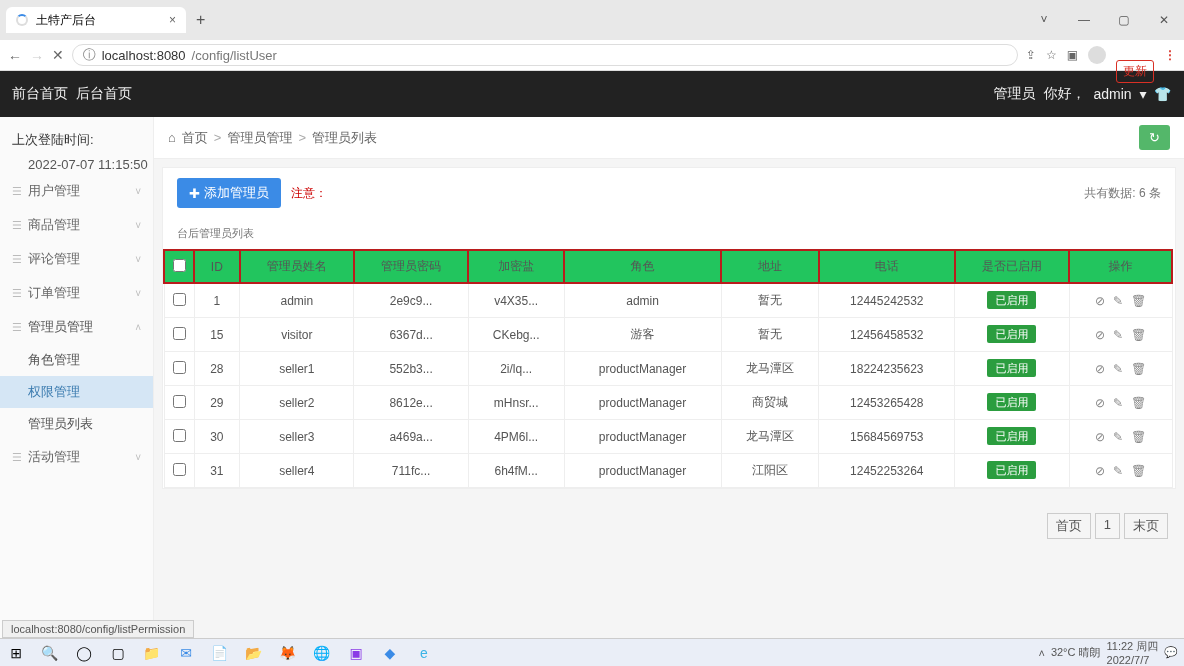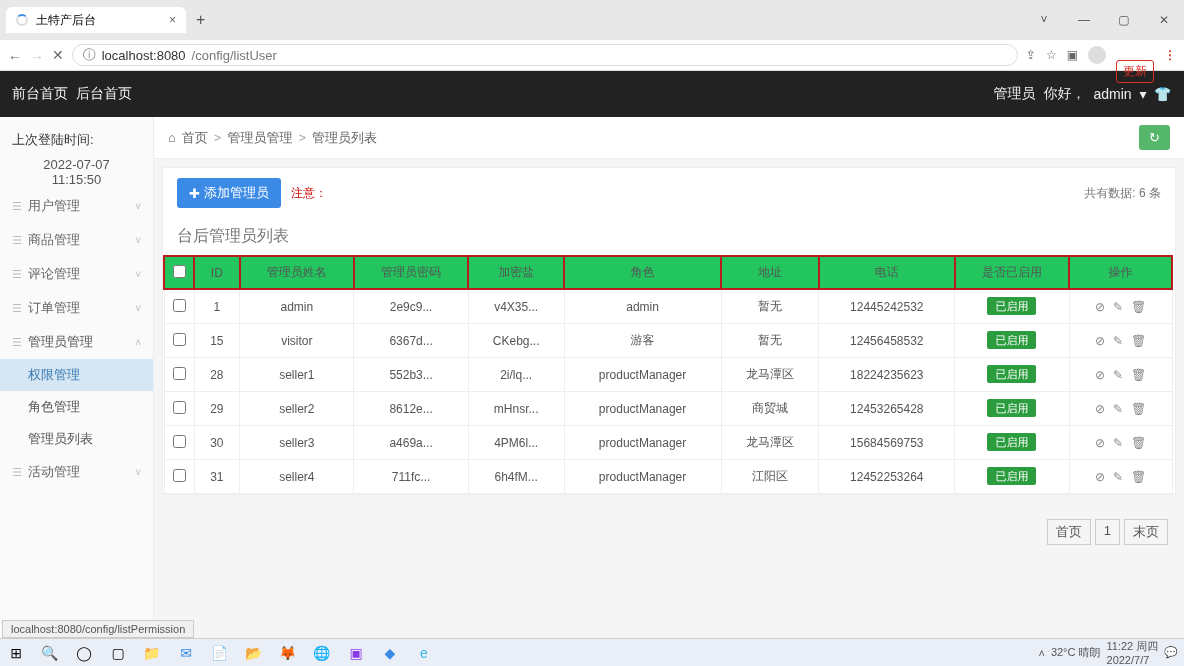--- a/index.html
+++ b/index.html
@@ -26,21 +26,21 @@
     .topnav { background: #222; color: #eee; display: flex; align-items: center; height: 46px; padding: 0 12px; font-size: 14px; }
     .topnav a { color: #eee; text-decoration: none; margin-right: 8px; }
     .topnav .spacer { flex: 1; }
     .topnav .user-area { display: flex; align-items: center; gap: 8px; }
     .user-icon { color: #eee; font-size: 14px; }
 
     
     .app { display: flex; height: calc(666px - 28px - 30px - 30px - 14px - 28px); }
     .sidebar { width: 154px; background: #fafafa; border-right: 1px solid #eee; padding-top: 8px; font-size: 13px; color: #666; }
     .login-time { padding: 6px 12px; color: #333; font-size: 13px; }
-    .login-time-val { text-align: center; padding: 2px 28px; color: #555; }
+    .login-time-val { text-align: left; padding: 2px 4px; color: #555; margin-left: 24px; }
     .menu-item { display: flex; align-items: center; padding: 8px 12px; gap: 6px; cursor: pointer; position: relative; }
     .menu-item .chev { margin-left: auto; color: #bbb; font-size: 10px; }
     .submenu-item { padding: 7px 12px 7px 28px; cursor: pointer; color: #555; }
     .submenu-item.active { background: #d5e6f5; color: #3b7baf; }
     .menu-icon { color: #bbb; font-size: 11px; }
     .menu-item.expanded { color: #555; }
 
     .collapse-handle { position: absolute; left: 154px; top: 340px; width: 12px; height: 32px; background: #eee; display: flex; align-items: center; justify-content: center; color: #aaa; font-size: 10px; clip-path: polygon(0 0, 100% 20%, 100% 80%, 0 100%); }
 
     
@@ -48,21 +48,21 @@
     .breadcrumb-row { display: flex; align-items: center; background: #fff; border-bottom: 1px solid #eee; padding: 8px 14px; font-size: 13px; color: #666; gap: 6px; }
     .breadcrumb-row .sep { color: #aaa; }
     .refresh-btn { margin-left: auto; background: #54b76a; color: #fff; padding: 5px 10px; border-radius: 3px; font-size: 13px; }
 
     .content-card { background: #fff; margin: 8px; border: 1px solid #eee; }
     .card-top { display: flex; align-items: center; padding: 10px 14px; gap: 10px; }
     .add-btn { background: #3b8be6; color: #fff; padding: 6px 12px; border-radius: 3px; display: inline-flex; align-items: center; gap: 4px; font-size: 13px; }
     .notice-label { color: #c00; }
     .notice-text { color: #c00; }
     .total { margin-left: auto; color: #777; }
-    .subheader { padding: 8px 14px; color: #777; font-size: 16px; }
+    .subheader { padding: 8px 14px; color: #777; font-size: 11px; }
 
     table { width: calc(100% - 2px); border-collapse: collapse; font-size: 12px; }
     th { background: #22c55e; border: 2px solid #b91c1c; padding: 7px; color: #555; font-weight: normal; }
     td { border: 1px solid #eee; padding: 8px; text-align: center; color: #555; }
     .status-badge { background: #2b9d3f; color: #fff; padding: 3px 8px; border-radius: 2px; font-size: 11px; }
     .op-icons { display: flex; justify-content: center; gap: 8px; color: #888; }
     .op-icons span { cursor: pointer; }
 
     .pager { display: flex; justify-content: flex-end; padding: 16px; gap: 4px; font-size: 13px; }
     .pager span { border: 1px solid #ccc; padding: 3px 8px; color: #555; cursor: pointer; }
@@ -152,22 +152,22 @@
     <div class="menu-item">
       <span class="menu-icon">☰</span>
       <span>订单管理</span>
       <span class="chev">˅</span>
     </div>
     <div class="menu-item expanded">
       <span class="menu-icon">☰</span>
       <span>管理员管理</span>
       <span class="chev">˄</span>
     </div>
+    <div class="submenu-item">角色管理</div>
     <div class="submenu-item active">权限管理</div>
-    <div class="submenu-item">角色管理</div>
     <div class="submenu-item">管理员列表</div>
     <div class="menu-item">
       <span class="menu-icon">☰</span>
       <span>活动管理</span>
       <span class="chev">˅</span>
     </div>
   </div>
 
   <div class="collapse-handle">◀</div>
 

